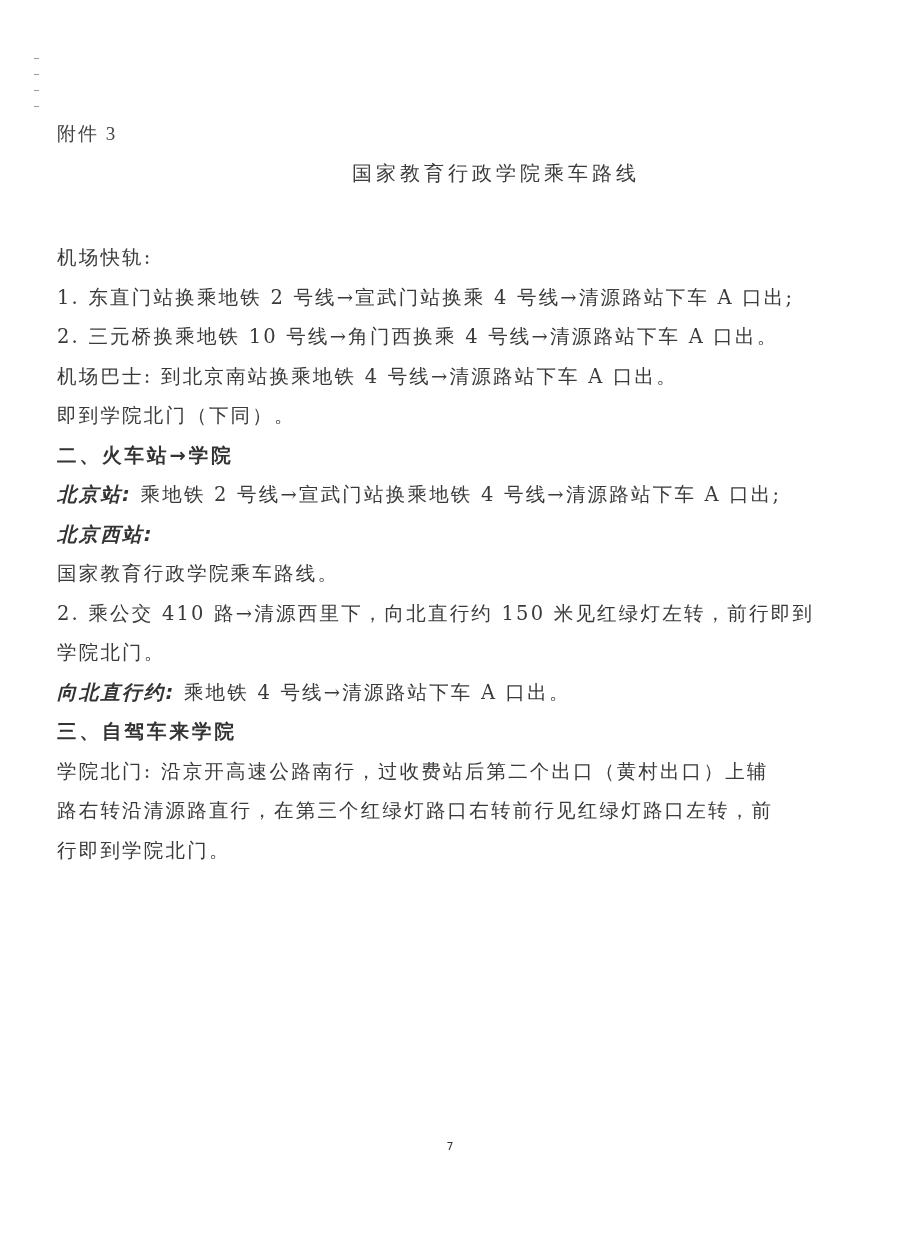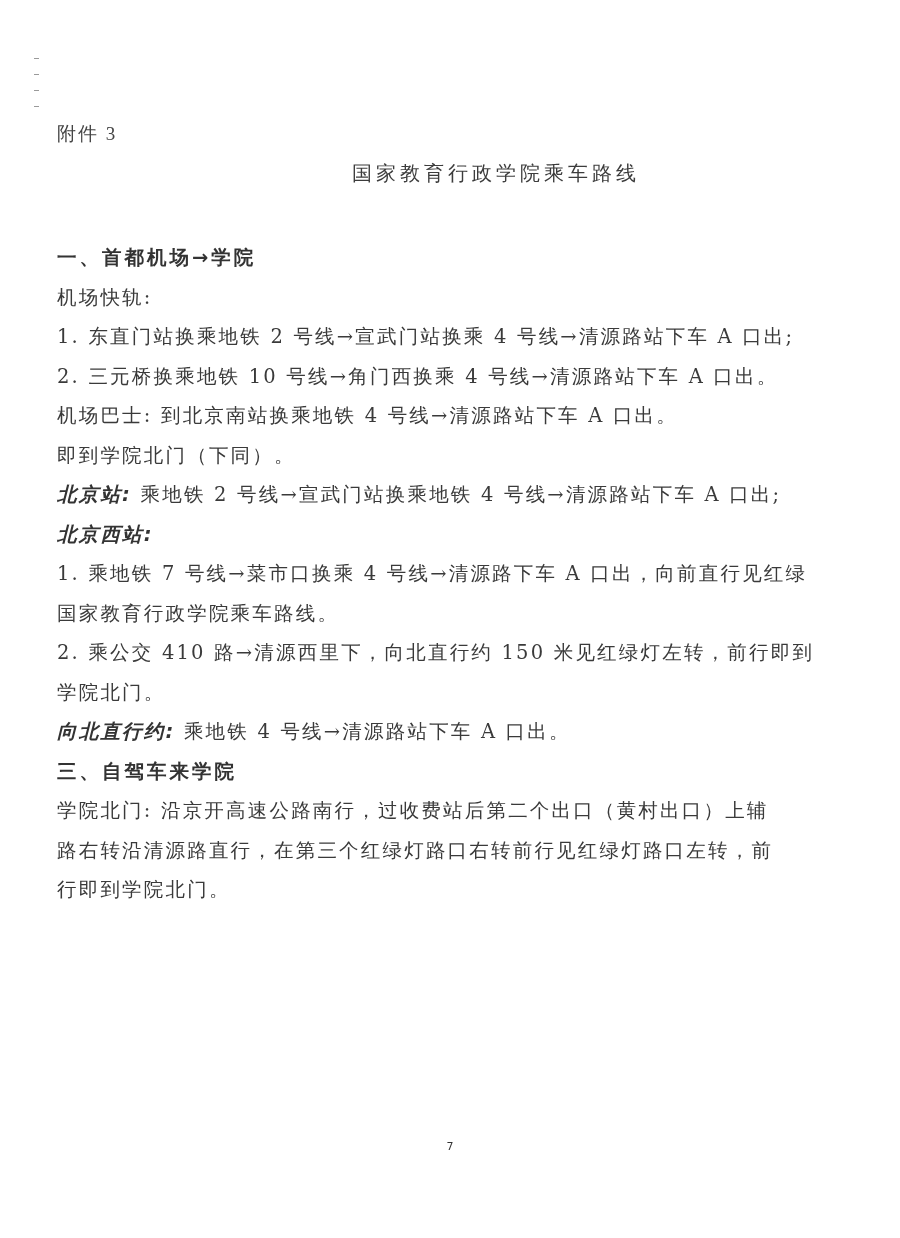--- a/index.html
+++ b/index.html
@@ -37,32 +37,31 @@
   <span></span>
     <span></span>
     <span></span>
     <span></span>
 </div>
 
 <div class="attachment">附件 3</div>
 <div class="doc-title">国家教育行政学院乘车路线</div>
 
 <div class="content">
-  <div class="line heading">一、首都机场→学院</div>
   <div class="line">机场快轨:</div>
   <div class="line">1. 东直门站换乘地铁 2 号线→宣武门站换乘 4 号线→清源路站下车 A 口出;</div>
   <div class="line">2. 三元桥换乘地铁 10 号线→角门西换乘 4 号线→清源路站下车 A 口出。</div>
   <div class="line">机场巴士: 到北京南站换乘地铁 4 号线→清源路站下车 A 口出。</div>
   <div class="line">即到学院北门（下同）。</div>
 
+  <div class="line heading">二、火车站→学院</div>
   <div class="line">
     <span class="bold-lead">北京站:</span><span> 乘地铁 2 号线→宣武门站换乘地铁 4 号线→清源路站下车 A 口出;</span>
   </div>
   <div class="line bold-lead">北京西站:</div>
-  <div class="line">1. 乘地铁 7 号线→菜市口换乘 4 号线→清源路下车 A 口出，向前直行见红绿</div>
   <div class="line">国家教育行政学院乘车路线。</div>
   <div class="line">2. 乘公交 410 路→清源西里下，向北直行约 150 米见红绿灯左转，前行即到</div>
   <div class="line">学院北门。</div>
   <div class="line">
     <span class="bold-lead">向北直行约:</span><span> 乘地铁 4 号线→清源路站下车 A 口出。</span>
   </div>
 
   <div class="line heading">三、自驾车来学院</div>
   <div class="line">学院北门: 沿京开高速公路南行，过收费站后第二个出口（黄村出口）上辅</div>
   <div class="line">路右转沿清源路直行，在第三个红绿灯路口右转前行见红绿灯路口左转，前</div>

